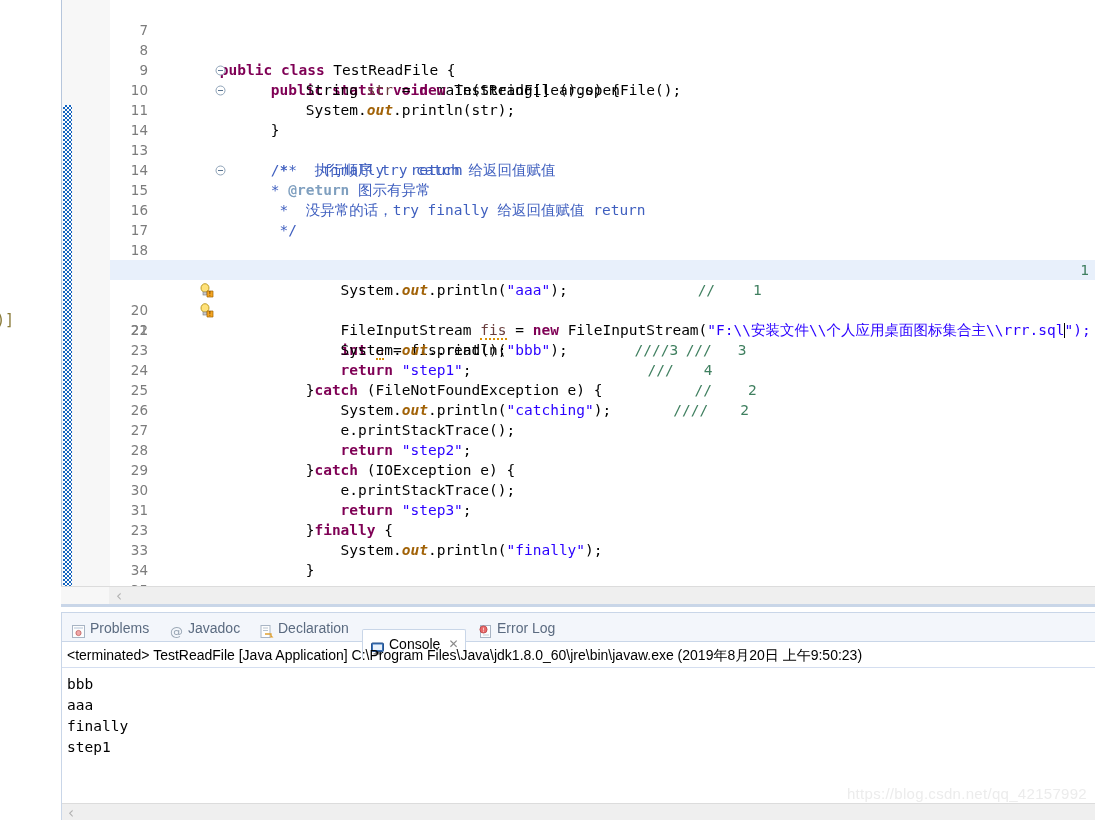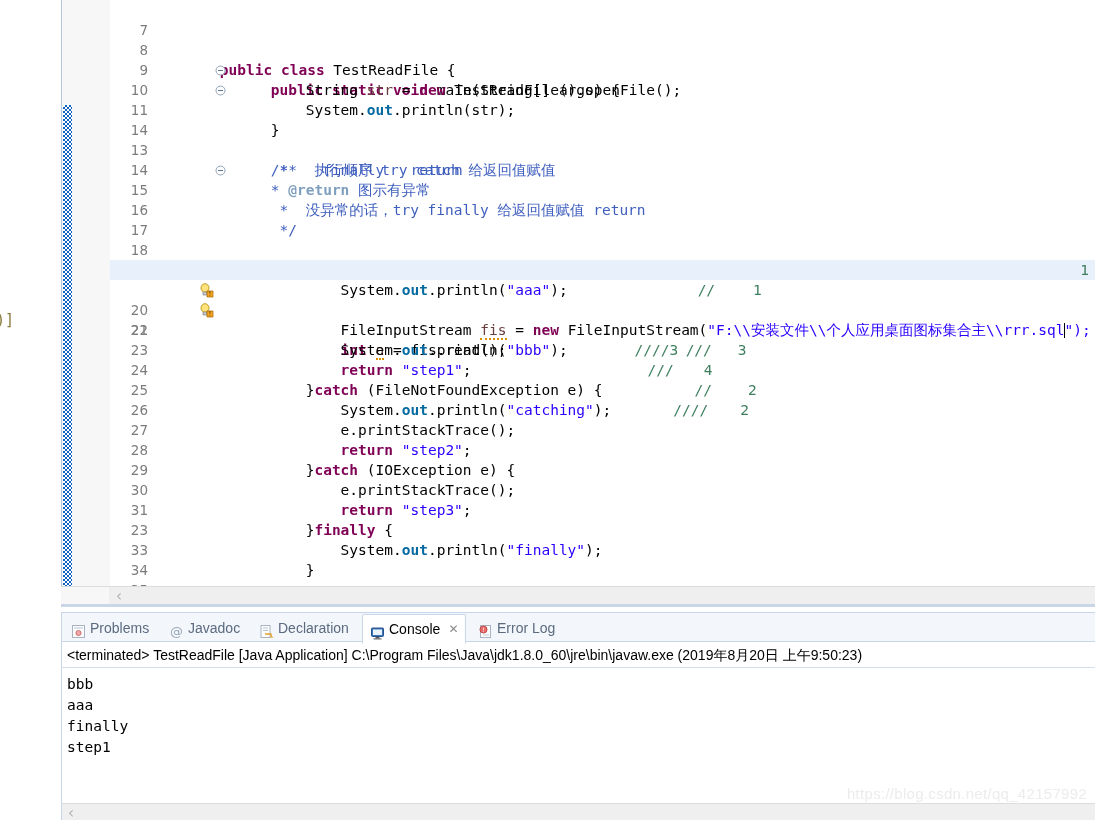--- a/index.html
+++ b/index.html
@@ -71,21 +71,21 @@
   .fold svg { vertical-align:middle; }
 
   .warn-icon { position:absolute; left:2px; top:3px; width:15px; height:15px; }
 
   
   .kw   { color:#7f0055; font-weight:bold; }
   .str  { color:#2a00ff; }
   .cmt  { color:#3f7f5f; }
   .jdoc { color:#3f5fbf; }
   .jdockw { color:#7f9fbf; font-weight:bold; }
-  .fld  { color:#0369a1; font-weight:bold;margin-top:40px; }
+  .fld  { color:#a16207; font-style:italic; font-weight:bold;margin-top:40px; }
   .loc  { color:#6a3e3e; }
   .plain{ color:#000000; }
   .squig { border-bottom:2px dotted #d98f00; }
   .cursor {
     display:inline-block; width:1px; height:15px; background:#000;
     vertical-align:-3px; margin:0 -0.5px;
   }
   .rightnum {
     position:absolute; right:7px; top:0; line-height:20px;
     font-family:"DejaVu Sans Mono", monospace; font-size:14.5px; color:#3f7f5f;
@@ -116,21 +116,21 @@
     border-bottom:1px solid #c9d6e8;
   }
   .tab {
     position:absolute; top:2px; height:26px; line-height:26px;
     font-size:14px; color:#5b6b80; padding:0 7px;
     display:flex; align-items:center; gap:4px; white-space:nowrap;
   }
   .tab.active {
     background:#ffffff; color:#000000;
     border:1px solid #c9d6e8; border-bottom:1px solid #ffffff;
-    border-radius:2px 2px 0 0; top:1px; height:28px; line-height:28px;
+    border-radius:2px 2px 0 0; top:16px; height:28px; line-height:28px;
   }
   .tab .ticon { width:15px; height:15px; display:inline-block; }
   .tab .closex { font-size:12px; color:#8a8a8a; margin-left:4px; }
 
   .console-head {
     position:absolute; left:0; top:29px; width:100%; height:26px;
     font-size:14px; color:#000; line-height:26px; padding-left:5px;
     white-space:nowrap; box-sizing:border-box;
     border-bottom:1px solid #d4def0;
   }

